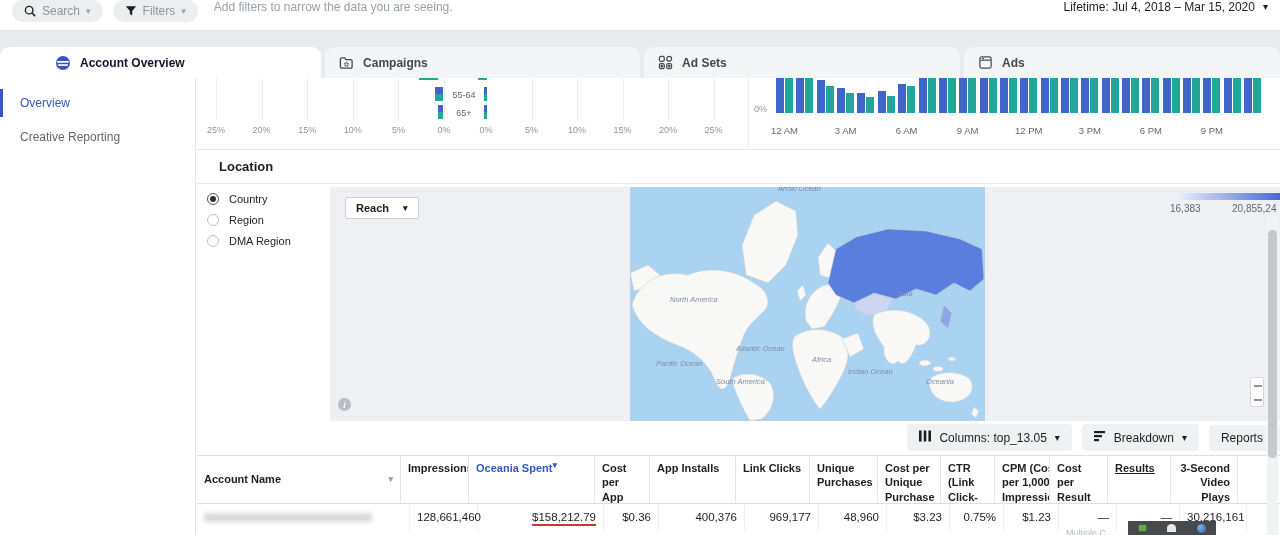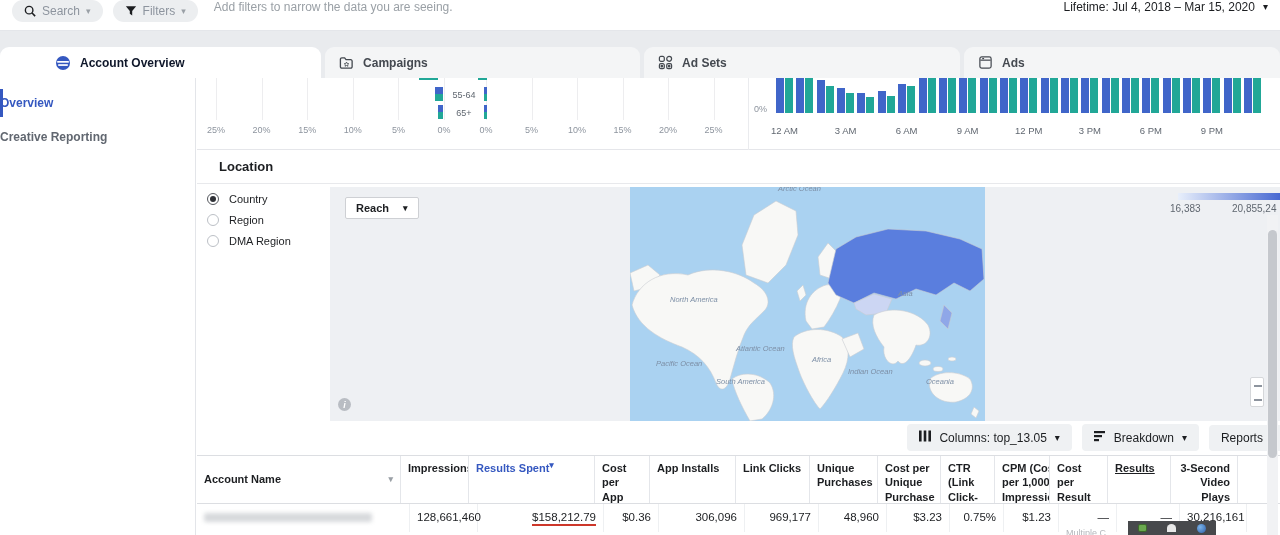--- a/index.html
+++ b/index.html
@@ -23,22 +23,22 @@
             display:flex;align-items:flex-end}
   .tab{height:31px;display:flex;align-items:center;font-weight:bold;font-size:12px;color:#444950;
        background:#f4f5f6;border-radius:9px 9px 0 0;margin-right:4px;padding-left:14px;cursor:pointer}
   .tab .ticon{margin-right:9px;display:inline-flex}
   .tab.active{background:#fff;color:#0f172a;padding-left:55px}
   .tab1{width:322px}.tab2{width:316px}.tab3{width:317px}.tab4{width:317px;margin-right:0}
 
   
   .content{position:absolute;top:78px;left:0;width:1280px;height:457px;background:#fff}
   .sidebar{position:absolute;left:0;top:0;width:196px;height:457px;border-right:1px solid #e3e5e9;background:#fff;padding-top:8px}
-  .side-item{position:relative;height:34px;display:flex;align-items:center;
-             font-weight:bold;font-size:12px;color:#616770;cursor:pointer}
+  .side-item{position:relative;height:34px;display:flex;align-items:center;padding-left:20px;
+             font-weight:normal;font-size:12px;color:#616770;cursor:pointer}
   .side-item .active-bar{position:absolute;left:0;top:3px;bottom:3px;width:3px;background:#3558c0;display:none}
   .side-item.active{color:#3558c0}
   .side-item.active .active-bar{display:block}
 
   .main{position:absolute;left:197px;top:0;width:1083px;height:457px}
 
   
   .charts-row{position:absolute;top:0;left:0;width:1083px;height:72px;border-bottom:1px solid #e5e6ea;background:#fff}
   .pyramid{position:absolute;left:0;top:0;width:551px;height:72px;overflow:hidden}
   .hourly{position:absolute;left:551px;top:0;width:532px;height:72px;border-left:1px solid #eaebee;overflow:hidden}
@@ -405,21 +405,21 @@
     <div class="table">
       <div class="thead" id="thead">
           <div class="th first" style="width: 204px;">
             <span>Account Name</span>
             <span class="caret">▾</span>
           </div>
           <div class="th" style="width: 68px;">
             <span>Impressions</span>
           </div>
           <div class="th accent" style="width: 126px;">
-            <span>Results Spent</span>
+            <span>Oceania Spent</span>
             <span class="caret">▾</span>
           </div>
           <div class="th" style="width: 55px;">
             <span>Cost per App Install</span>
           </div>
           <div class="th" style="width: 86px;">
             <span>App Installs</span>
           </div>
           <div class="th" style="width: 74px;">
             <span>Link Clicks</span>
@@ -446,21 +446,21 @@
             <span>3-Second Video Plays</span>
           </div>
         </div>
       <div class="trow" id="trow">
           <div class="td" style="width: 213px; text-align: left;">
             <div class="blurbar"></div>
           </div>
           <div class="td" style="width: 68px;">128,661,460</div>
           <div class="td" style="width: 126px;"><span class="underline-red">$158,212.79</span></div>
           <div class="td" style="width: 55px;">$0.36</div>
-          <div class="td" style="width: 86px;">306,096</div>
+          <div class="td" style="width: 86px;">400,376</div>
           <div class="td" style="width: 74px;">969,177</div>
           <div class="td" style="width: 68px;">48,960</div>
           <div class="td" style="width: 63px;">$3.23</div>
           <div class="td" style="width: 54px;">0.75%</div>
           <div class="td" style="width: 55px;">$1.23</div>
           <div class="td" style="width: 58px;">—<div class="cellnote">Multiple C...</div></div>
           <div class="td" style="width: 63px;">—</div>
           <div class="td" style="width: 67px;">30,216,161</div>
         </div>
     </div>

